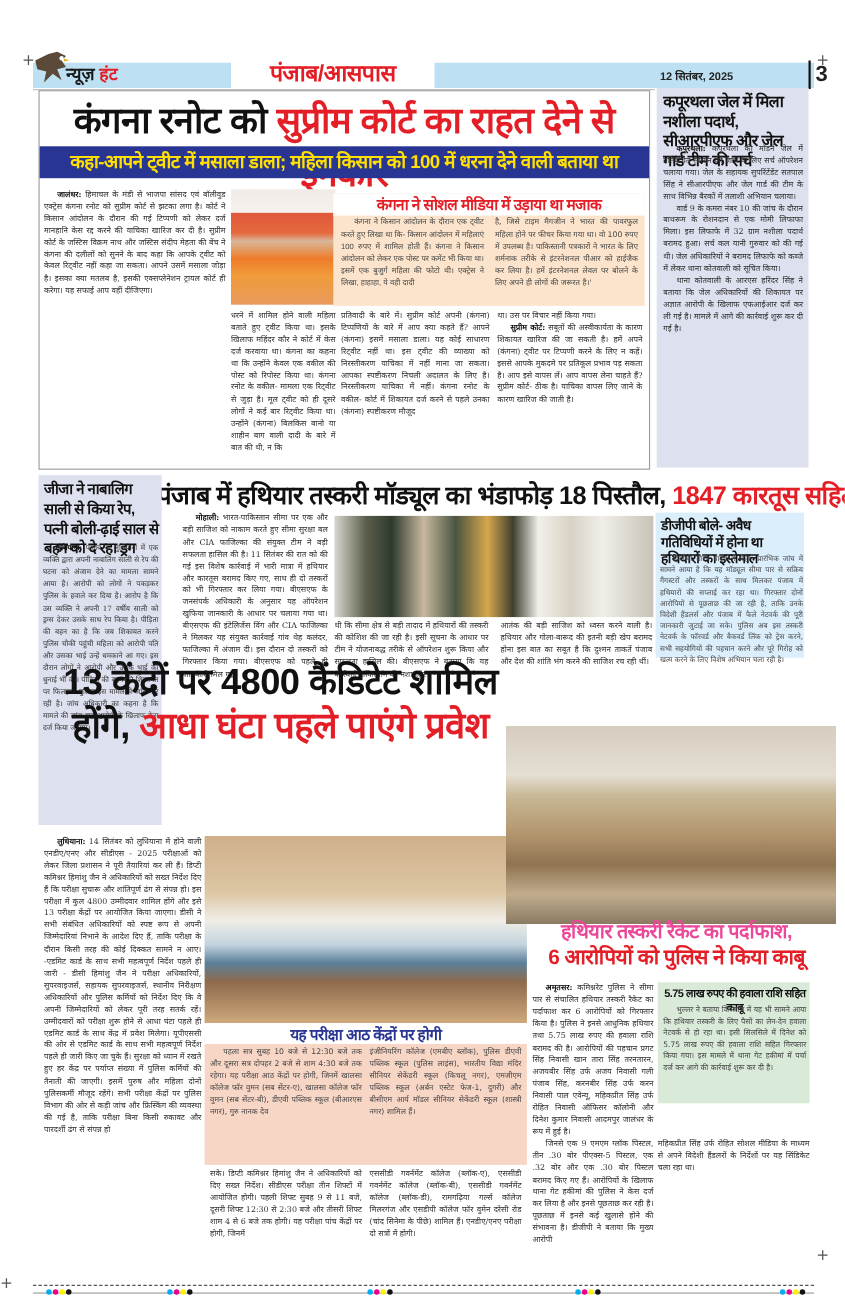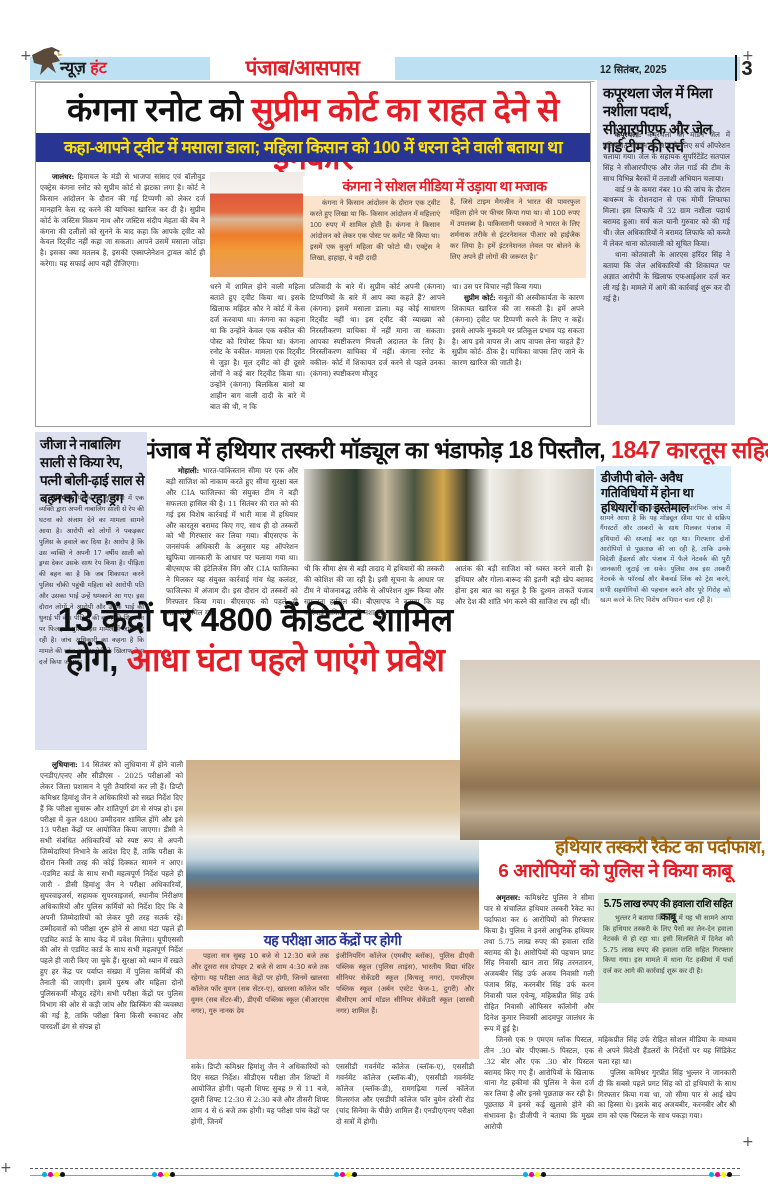--- a/index.html
+++ b/index.html
@@ -37,21 +37,21 @@
 .weapons-photo{left:304px;top:469px;width:290px;height:92px;background:linear-gradient(90deg,#d9d6d0 0%,#5a5d4a 10%,#2e3a2e 18%,#c8b9a0 28%,#4a5540 38%,#d5a74d 48%,#40402f 56%,#f1f0ea 64%,#d8d2c5 74%,#f0eee8 84%,#c8c3b8 100%)}
 .dgp-box{left:596px;top:466px;width:135px;height:132px;background:#dbeefb}
 .dgp-head{left:601px;top:471px;width:128px;font-size:12.5px;line-height:15px;color:#111}
 
 .exam-head{left:35px;top:600px;width:440px;font-size:33px;line-height:40px;text-align:center;color:#111}
 .exam-photo{left:186px;top:760px;width:293px;height:170px;background:linear-gradient(180deg,#cfb08a 0%,#dcc6a3 30%,#f0ede6 45%,#c3d4df 58%,#5b7f98 68%,#8e6a4c 78%,#cfa87b 100%)}
 .pink-box{left:186px;top:941px;width:293px;height:118px;background:#f8d6c6}
 .pink-head{left:186px;top:931px;width:293px;height:18px;font-size:14px;color:#283593;text-align:center;background:#fff;line-height:18px}
 
 .police-photo{left:460px;top:660px;width:300px;height:180px;background:linear-gradient(180deg,#d6cdbf 0%,#e5ded3 25%,#c9b896 35%,#b2946d 55%,#8f7452 70%,#c1ac8d 85%,#8a7a62 100%)}
-.rack-head1{left:465px;top:835px;width:300px;font-size:18px;line-height:24px;text-align:right;color:#a16207}
+.rack-head1{left:465px;top:835px;width:300px;font-size:18px;line-height:24px;text-align:center;color:#ec4899}
 .rack-head2{left:465px;top:857px;width:300px;font-size:19px;line-height:28px;text-align:center}
 .green-box{left:598px;top:893px;width:138px;height:110px;background:#d9ead9}
 .green-head{left:602px;top:897px;width:132px;font-size:10px;text-align:center;color:#111;line-height:13px}
 .bottom-rule{left:30px;top:1168px;width:710px;height:1px;border-top:1px dashed #555}
 .dots{top:1172px;height:6px;display:flex;gap:1px}
 .dots span{width:5px;height:5px;border-radius:50%;display:inline-block}
 .band-line{height:1px;background:#999}
 </style>
 </head>
 <body>
@@ -149,21 +149,20 @@
   <p><b>अमृतसर:</b><span> कमिश्नरेट पुलिस ने सीमा पार से संचालित हथियार तस्करी रैकेट का पर्दाफाश कर 6 आरोपियों को गिरफ्तार किया है। पुलिस ने इनसे आधुनिक हथियार तथा 5.75 लाख रुपए की हवाला राशि बरामद की है। आरोपियों की पहचान प्रगट सिंह निवासी खान तारा सिंह तरनतारन, अजयबीर सिंह उर्फ अजय निवासी गली पंजाब सिंह, करनबीर सिंह उर्फ करन निवासी पाल एवेन्यू, महिकप्रीत सिंह उर्फ रोहित निवासी ऑफिसर कॉलोनी और दिनेश कुमार निवासी आदमपुर जालंधर के रूप में हुई है।</span></p>
   <p>जिनसे एक 9 एमएम ग्लॉक पिस्टल, तीन .30 बोर पीएक्स-5 पिस्टल, एक .32 बोर और एक .30 बोर पिस्टल बरामद किए गए हैं। आरोपियों के खिलाफ थाना गेट हकीमां की पुलिस ने केस दर्ज कर लिया है और इनसे पूछताछ कर रही है। पूछताछ में इनसे कई खुलासे होने की संभावना है। डीजीपी ने बताया कि मुख्य आरोपी</p>
 </div>
 <div class="abs green-box"></div>
 <div class="abs green-head hl">5.75 लाख रुपए की हवाला राशि सहित काबू</div>
 <div class="abs txt" style="left:603px;top:913px;width:130px;font-size:6.8px;line-height:10.5px;font-family:'DejaVu Sans',sans-serif;color:#444">
     <p>भुल्लर ने बताया कि जांच में यह भी सामने आया कि हथियार तस्करी के लिए पैसों का लेन-देन हवाला नेटवर्क से हो रहा था। इसी सिलसिले में दिनेश को 5.75 लाख रुपए की हवाला राशि सहित गिरफ्तार किया गया। इस मामले में थाना गेट हकीमां में पर्चा दर्ज कर आगे की कार्रवाई शुरू कर दी है।</p>
   </div>
 <div class="abs txt" style="left:598px;top:1035px;width:138px">
   <div>महिकप्रीत सिंह उर्फ रोहित सोशल मीडिया के माध्यम से अपने विदेशी हैंडलरों के निर्देशों पर यह सिंडिकेट चला रहा था।</div>
-  <p>पुलिस कमिश्नर गुरप्रीत सिंह भुल्लर ने जानकारी दी कि सबसे पहले प्रगट सिंह को दो हथियारों के साथ गिरफ्तार किया गया था, जो सीमा पार से आई खेप का हिस्सा थे। इसके बाद अजयबीर, करनबीर और श्री राम को एक पिस्टल के साथ पकड़ा गया।</p>
 </div>
 
 <div class="abs bottom-rule"></div>
 <div class="abs band-line" style="left:30px;top:1175px;width:710px"></div>
 <div class="abs dots" style="left:42px">
     <span style="background:#00aeef"></span>
     <span style="background:#ec008c"></span>
     <span style="background:#fff200"></span>
     <span style="background:#111"></span>
   </div>

